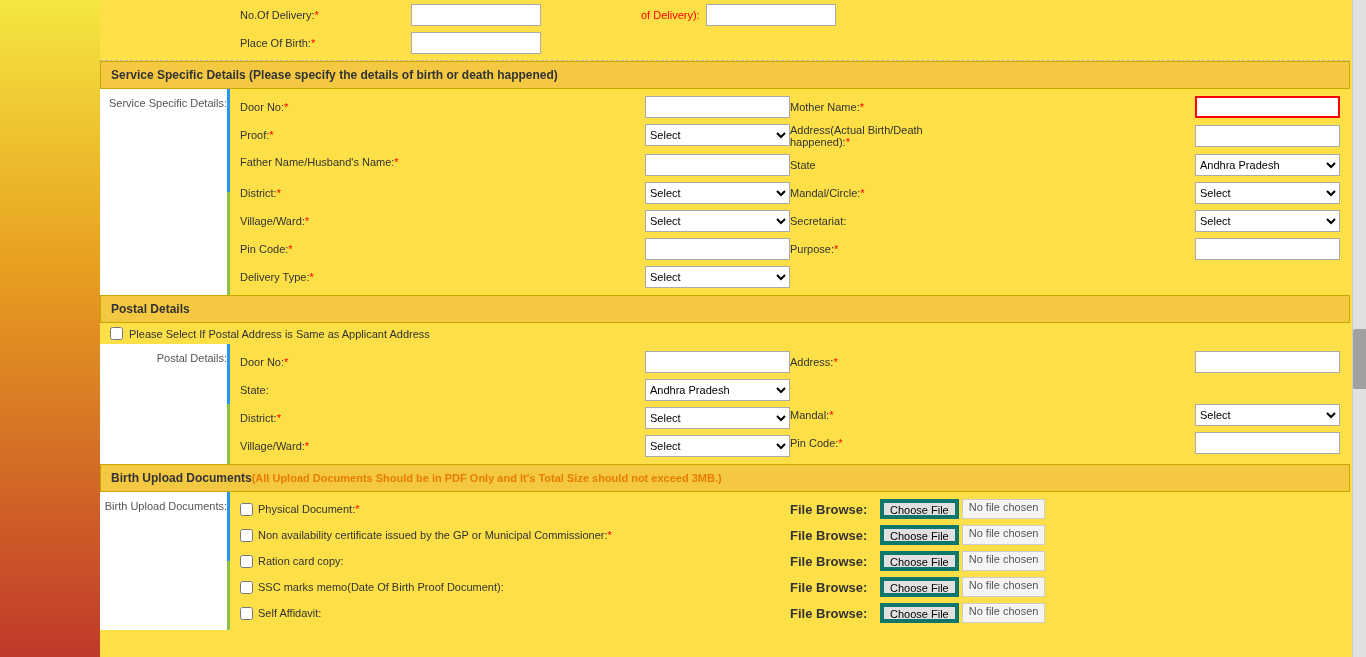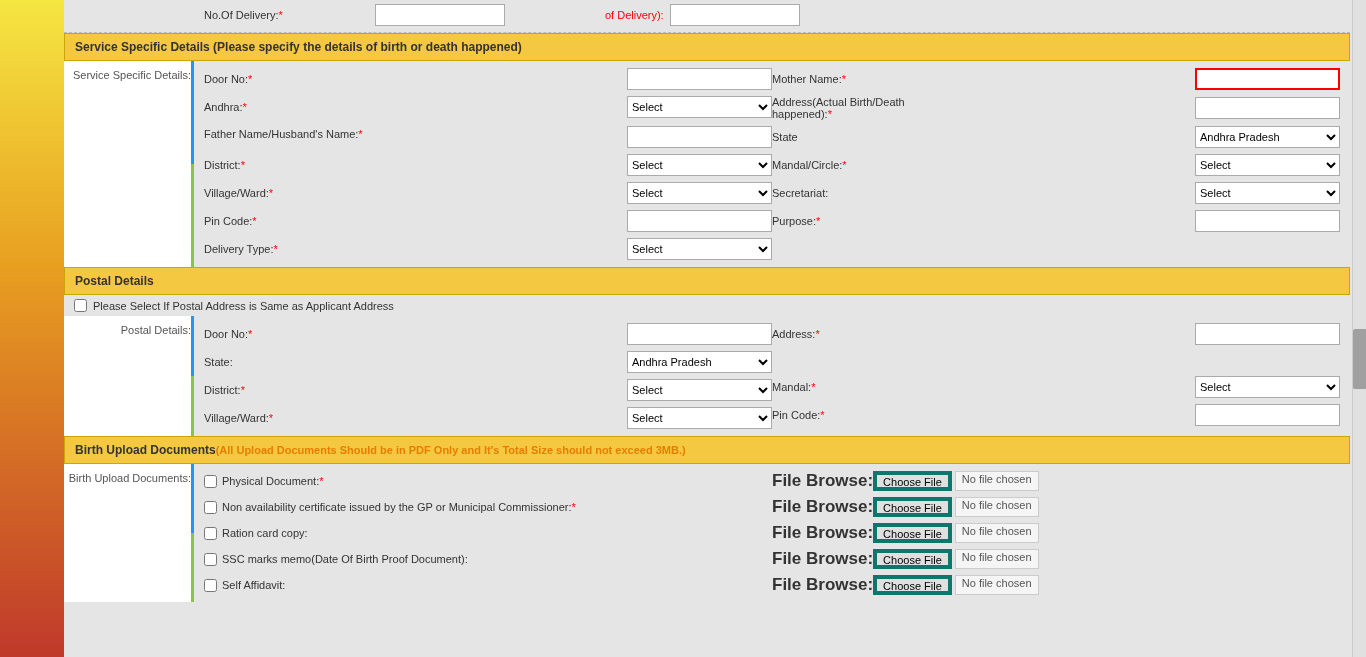--- a/index.html
+++ b/index.html
@@ -3,22 +3,22 @@
   <meta charset="utf-8">
   <style>
     * { box-sizing: border-box; margin: 0; padding: 0; }
     body {
       font-family: Arial, sans-serif;
       font-size: 12px;
       background: linear-gradient(135deg, #f5e642 0%, #a8d08d 50%, #7ec8a0 100%);
       min-height: 657px;
     }
     .main-wrapper {
-      margin-left: 64px;
-      background: #e5e5e5;
+      margin-left: 100px;
+      background: #fde047;
       min-height: 657px;
       position: relative;
     }
     .left-bar {
       position: fixed;
       left: 0;
       top: 0;
       width: 100px;
       height: 657px;
       background: linear-gradient(180deg, #f5e642 0%, #e8a020 40%, #c0392b 100%);
@@ -51,21 +51,21 @@
     .doc-checkbox-label {
       display: flex;
       align-items: center;
       font-size: 11px;
       color: #333;
     }
     .doc-checkbox-label input[type=checkbox] {
       margin-right: 5px;
     }
     .file-browse-label {
-      font-size: 17px;
+      font-size: 13px;
       color: #333;
       font-weight: bold;
       min-width: 90px;
     }
     .file-input-wrapper {
       display: flex;
       align-items: center;
       gap: 3px;
     }
     .choose-file-btn {
@@ -187,20 +187,28 @@
         </span>
         <input type="text" class="finput" style="width: 130px;">
       </div>
       <div class="partial-field" style="margin-left:60px;">
         <span class="flabel" style="width:auto; color:red; font-size:11px;">
           <span>of Delivery):</span>
         </span>
         <input type="text" class="finput" style="width: 130px;">
       </div>
     </div>
+    <div class="partial-row" style="margin-top:2px;">
+      <div class="partial-field">
+        <span class="flabel">
+          <span>Place Of Birth:</span><span style="color:red">*</span>
+        </span>
+        <input type="text" class="finput" style="width: 130px;">
+      </div>
+    </div>
   </div>
 
   <div class="section-header">
     <span>Service Specific Details (Please specify the details of birth or death happened)</span>
   </div>
 
   <div class="section-with-sidebar">
     <div class="section-sidebar">
       <span>Service Specific Details:</span>
     </div>
@@ -211,21 +219,21 @@
 
           <div class="field-row">
             <span class="flabel">
               <span>Door No:</span><span style="color:red">*</span>
             </span>
             <input type="text" class="finput" style="">
           </div>
 
           <div class="field-row">
             <span class="flabel">
-              <span>Andhra:</span><span style="color:red">*</span>
+              <span>Proof:</span><span style="color:red">*</span>
             </span>
             <select class="fselect">
               <option>Select</option>
               <option>Male</option>
               <option>Female</option>
               <option>Other</option>
             </select>
           </div>
 
           <div class="field-row" style="align-items:flex-start; padding-top:5px;">

